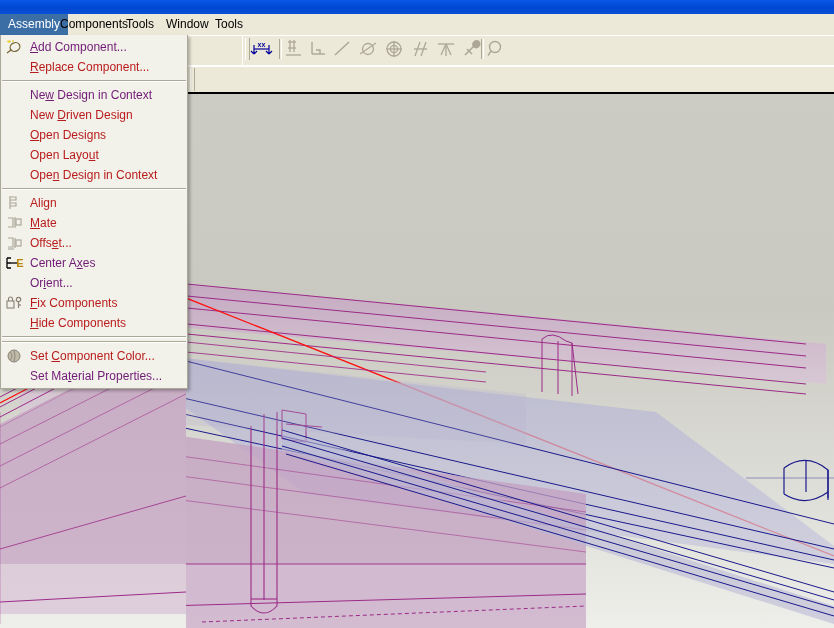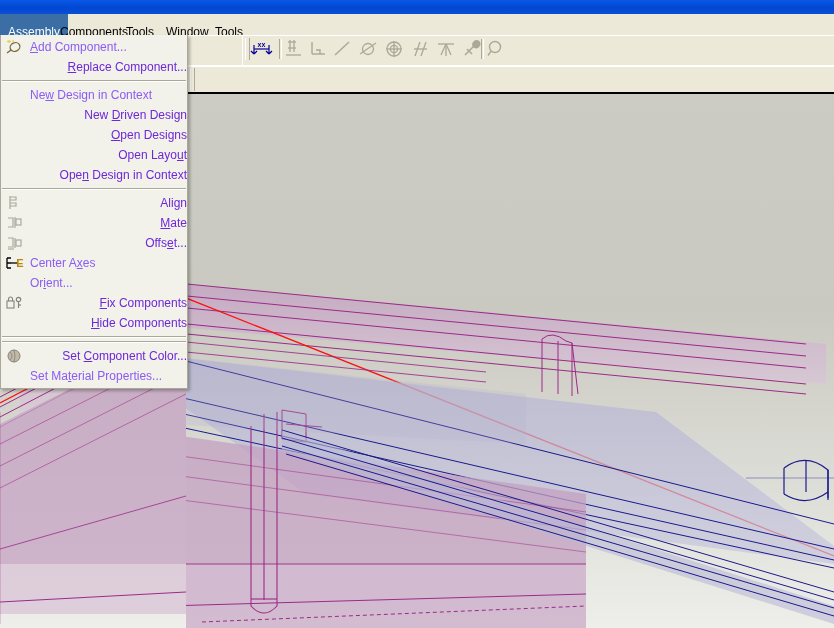--- a/index.html
+++ b/index.html
@@ -36,21 +36,21 @@
     left: 0; top: 14px;
     width: 834px; height: 21px;
     background: #ece9d8;
     border-bottom: 1px solid #ece9d8;
   }
   .menubar-item {
     position: absolute;
     top: 0;
     height: 21px;
     line-height: 21px;
-    padding: 8px 8px;
+    padding: 0 8px;
     font-size: 12px;
     color: #000000;
     white-space: nowrap;
   }
   .menubar-item.active {
     background: #3a6ea5;
     color: #ffffff;
   }
 
   
@@ -126,25 +126,25 @@
     box-shadow: 2px 2px 3px rgba(0,0,0,0.28);
     z-index: 50;
     padding: 2px 0 2px 0;
   }
   .mi {
     position: relative;
     height: 20px;
     line-height: 20px;
     padding-left: 29px;
     font-size: 12px;
-    color: #8b5cf6;
+    color: #701a75;
     white-space: nowrap;
     cursor: default;
   }
-  .mi.disabled { color: #6d28d9; text-align: right; }
+  .mi.disabled { color: #b91c1c; }
   .mi .icon {
     position: absolute;
     left: 4px; top: 2px;
     width: 20px; height: 16px;
   }
   .mi .icon svg { display: block; }
   .mi u { text-decoration: underline; }
   .msep {
     height: 1px;
     margin: 3px 1px 3px 1px;

